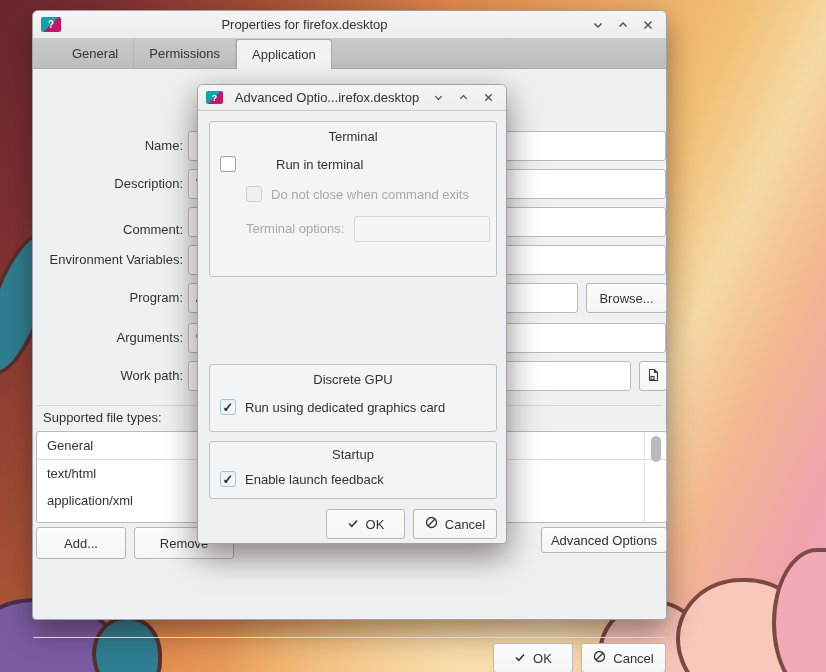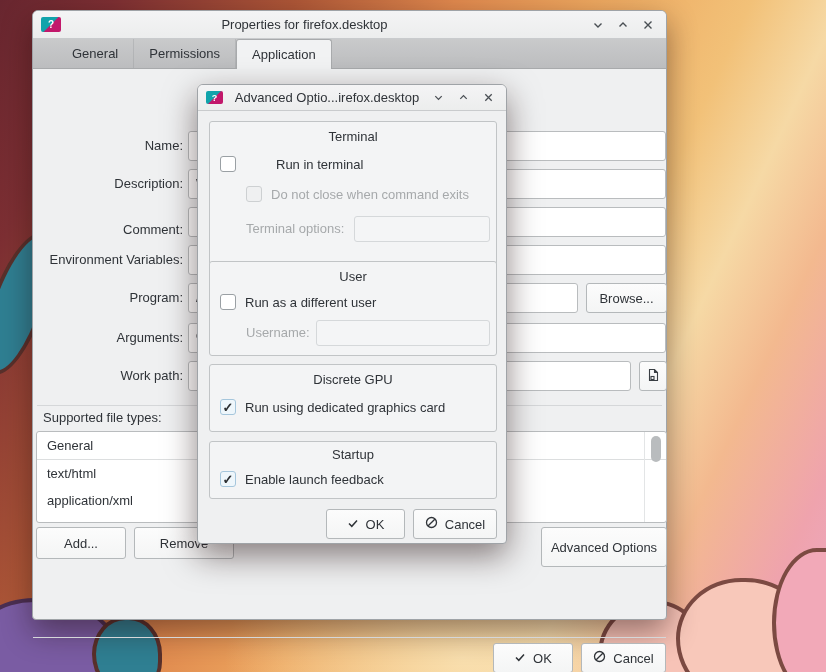--- a/index.html
+++ b/index.html
@@ -174,21 +174,21 @@
       <div class="mtable-header">General</div>
       <div class="mrow">text/html</div>
       <div class="mrow">application/xml</div>
       <div class="mrow">application/xhtml+xml</div>
       <div class="mtable-vline"></div>
       <div class="scroll-thumb"></div>
     </div>
 
     <div class="btn small-btn" style="left:3px;   top:458px; width:90px;  height:32px;">Add...</div>
     <div class="btn small-btn" style="left:101px; top:458px; width:100px; height:32px;">Remove</div>
-    <div class="btn small-btn" style="left:508px; top:458px; width:126px; height:40px;">Advanced Options</div>
+    <div class="btn small-btn" style="left:508px; top:458px; width:126px; height:26px;">Advanced Options</div>
 
     <div class="sep" style="top:568px; left:0; right:0;"></div>
     <div class="btn small-btn" style="left:460px; top:574px; width:80px; height:30px;">
       <span>
         <svg width="12" height="12" viewBox="0 0 12 12">
             <path d="M2 6.5 L4.8 9.3 L10 3.5" style="stroke:#2f3338; stroke-width:1.5; fill:none;"></path>
           </svg>
       </span>
       <span>OK</span>
     </div>
@@ -234,29 +234,20 @@
       <span>Run in terminal</span>
     </div>
     <div class="cb-row" style="left:36px; top:64px;">
       <div class="checkbox disabled"></div>
       <span class="dis">Do not close when command exits</span>
     </div>
     <div class="dis" style="position:absolute; left:36px; top:99px;">Terminal options:</div>
     <div class="input disabled" style="left:144px; top:94px; width:136px; height:26px;"></div>
   </div>
 
-  <div class="group" style="top:176px; height:95px;">
-    <div class="group-title">User</div>
-    <div class="cb-row" style="left:10px; top:32px;">
-      <div class="checkbox"></div>
-      <span>Run as a different user</span>
-    </div>
-    <div class="dis" style="position:absolute; left:36px; top:63px;">Username:</div>
-    <div class="input disabled" style="left:106px; top:58px; width:174px; height:26px;"></div>
-  </div>
 
   <div class="group" style="top:279px; height:68px;">
     <div class="group-title">Discrete GPU</div>
     <div class="cb-row" style="left:10px; top:34px;">
       <div class="checkbox checked"></div>
       <span>Run using dedicated graphics card</span>
     </div>
   </div>
 
   <div class="group" style="top:356px; height:58px;">

